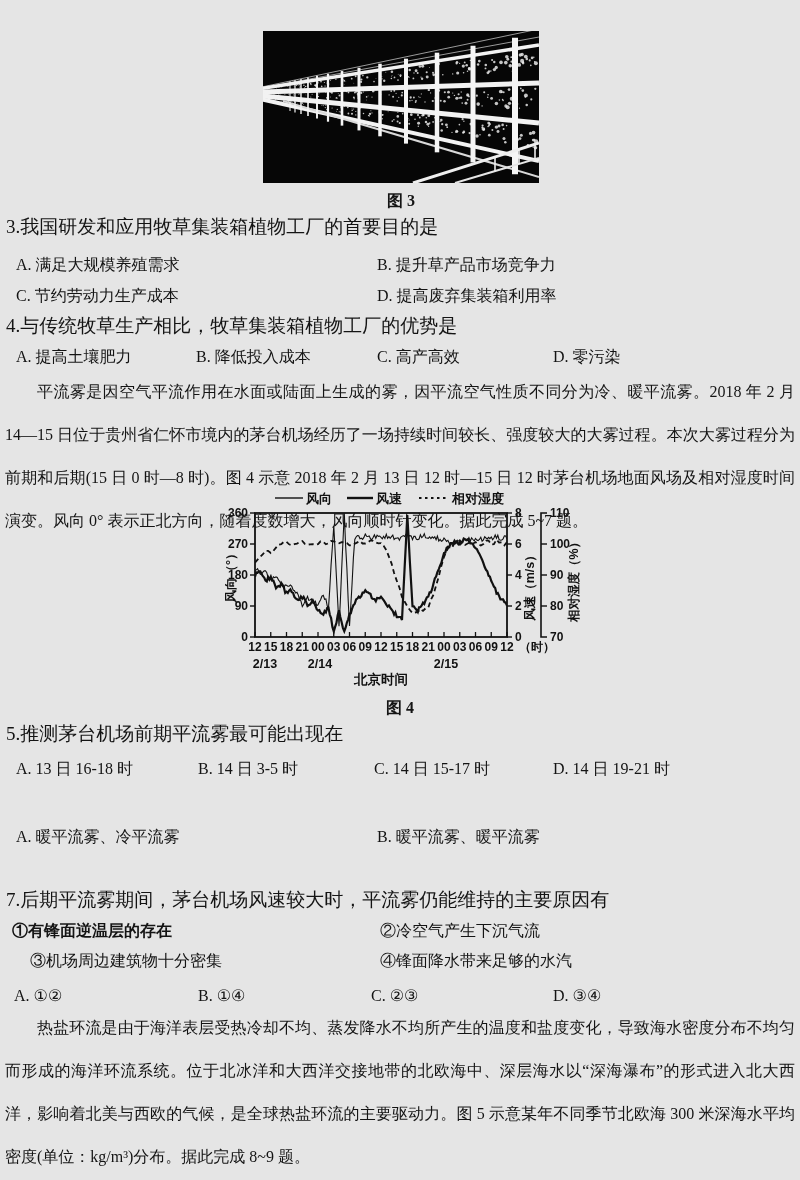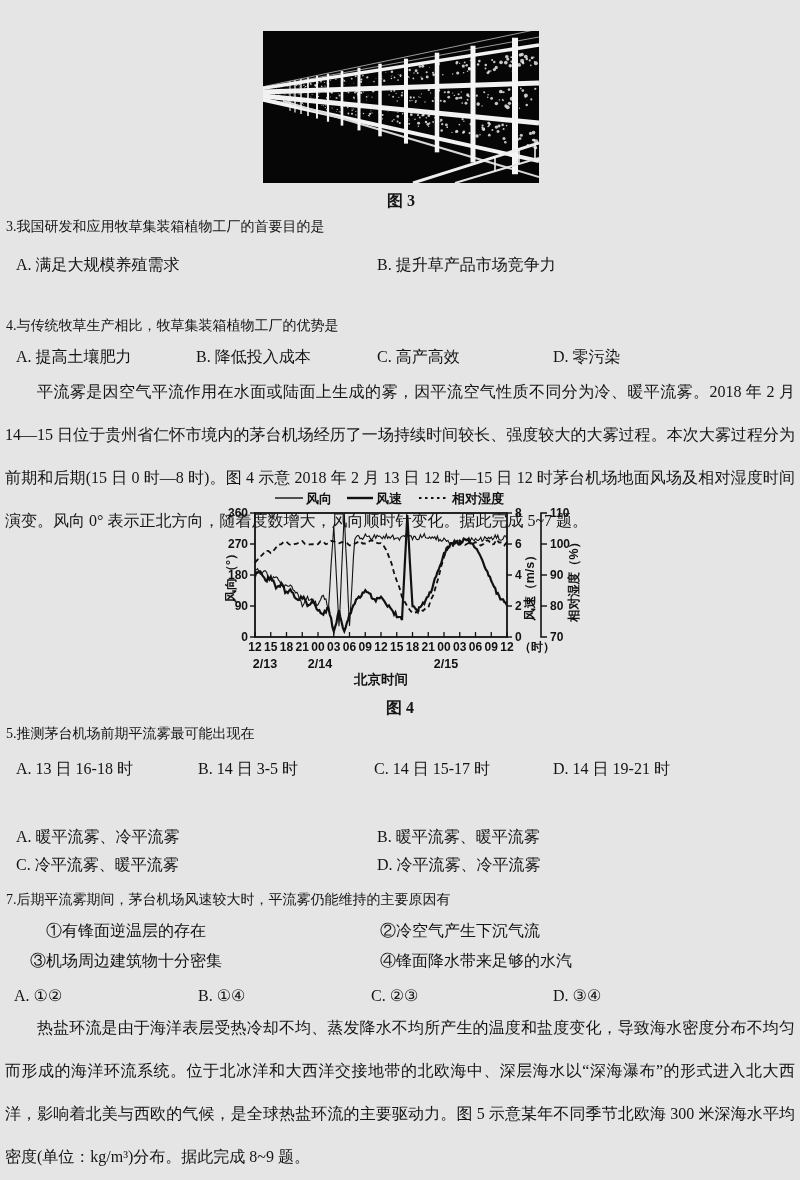--- a/index.html
+++ b/index.html
@@ -1,19 +1,19 @@
 <!DOCTYPE html>
 <html><head>
 <meta charset="utf-8">
 <style>
   html,body{margin:0;padding:0;background:#ffffff;}
   .page{position:relative;width:800px;height:1180px;background:#e5e5e5;overflow:hidden;
         font-family:"Liberation Serif","DejaVu Serif",serif;color:#141414;}
   .abs{position:absolute;}
-  .stem{font-size:14px;line-height:20px;white-space:nowrap;}
+  .stem{font-size:19px;line-height:20px;white-space:nowrap;}
   .opt{font-size:16px;line-height:20px;white-space:nowrap;position:absolute;top:0;}
   .optrow{position:absolute;height:20px;width:800px;}
   .para{font-size:16px;line-height:43px;text-align:justify;text-indent:2em;}
   .fig-caption{font-size:16px;font-weight:700;text-align:center;
                font-family:"Liberation Serif","DejaVu Serif",serif;}
   .photo-wrap{position:absolute;left:263px;top:31px;width:276px;}
   .photo-wrap svg{display:block;background:#050505;}
   .fig4-wrap{position:absolute;left:225px;top:488px;width:378px;}
 </style>
 </head>
@@ -481,20 +481,24 @@
         <line x1="272" y1="113" x2="272" y2="129" stroke="#eeeeee" stroke-width="1.6"></line>
       </svg>
     <div class="fig-caption" style="margin-top:8px;">图 3</div>
   </div>
 
   <div class="abs stem" style="left:6px;top:217px;">3.我国研发和应用牧草集装箱植物工厂的首要目的是</div>
   <div class="optrow" style="top:255px;text-align:right;">
     <span class="opt" style="left:16px;">A. 满足大规模养殖需求</span>
     <span class="opt" style="left:377px;">B. 提升草产品市场竞争力</span>
   </div>
+  <div class="optrow" style="top:286px;">
+    <span class="opt" style="left:16px;">C. 节约劳动力生产成本</span>
+    <span class="opt" style="left:377px;">D. 提高废弃集装箱利用率</span>
+  </div>
 
   <div class="abs stem" style="left:6px;top:316px;">4.与传统牧草生产相比，牧草集装箱植物工厂的优势是</div>
   <div class="optrow" style="top:347px;">
     <span class="opt" style="left:16px;">A. 提高土壤肥力</span>
     <span class="opt" style="left:196px;">B. 降低投入成本</span>
     <span class="opt" style="left:377px;">C. 高产高效</span>
     <span class="opt" style="left:553px;">D. 零污染</span>
   </div>
 
   <div class="abs para" style="left:5px;top:370px;width:790px;">平流雾是因空气平流作用在水面或陆面上生成的雾，因平流空气性质不同分为冷、暖平流雾。2018 年 2 月 14—15 日位于贵州省仁怀市境内的茅台机场经历了一场持续时间较长、强度较大的大雾过程。本次大雾过程分为前期和后期(15 日 0 时—8 时)。图 4 示意 2018 年 2 月 13 日 12 时—15 日 12 时茅台机场地面风场及相对湿度时间演变。风向 0° 表示正北方向，随着度数增大，风向顺时针变化。据此完成 5~7 题。</div>
@@ -596,28 +600,24 @@
     <span class="opt" style="left:16px;text-align:right;">A. 13 日 16-18 时</span>
     <span class="opt" style="left:198px;">B. 14 日 3-5 时</span>
     <span class="opt" style="left:374px;">C. 14 日 15-17 时</span>
     <span class="opt" style="left:553px;">D. 14 日 19-21 时</span>
   </div>
 
   <div class="optrow" style="top:827px;">
     <span class="opt" style="left:16px;">A. 暖平流雾、冷平流雾</span>
     <span class="opt" style="left:377px;">B. 暖平流雾、暖平流雾</span>
   </div>
-  <div class="optrow" style="top:855px;">
-    <span class="opt" style="left:16px;">C. 冷平流雾、暖平流雾</span>
-    <span class="opt" style="left:377px;">D. 冷平流雾、冷平流雾</span>
-  </div>
 
   <div class="abs stem" style="left:6px;top:890px;">7.后期平流雾期间，茅台机场风速较大时，平流雾仍能维持的主要原因有</div>
   <div class="optrow" style="top:921px;">
-    <span class="opt" style="left:46px;">①有锋面逆温层的存在</span>
+    <span class="opt" style="left:12px;font-weight:bold;">①有锋面逆温层的存在</span>
     <span class="opt" style="left:380px;">②冷空气产生下沉气流</span>
   </div>
   <div class="optrow" style="top:951px;">
     <span class="opt" style="left:30px;">③机场周边建筑物十分密集</span>
     <span class="opt" style="left:380px;">④锋面降水带来足够的水汽</span>
   </div>
   <div class="optrow" style="top:986px;">
     <span class="opt" style="left:14px;">A. ①②</span>
     <span class="opt" style="left:198px;">B. ①④</span>
     <span class="opt" style="left:371px;">C. ②③</span>

